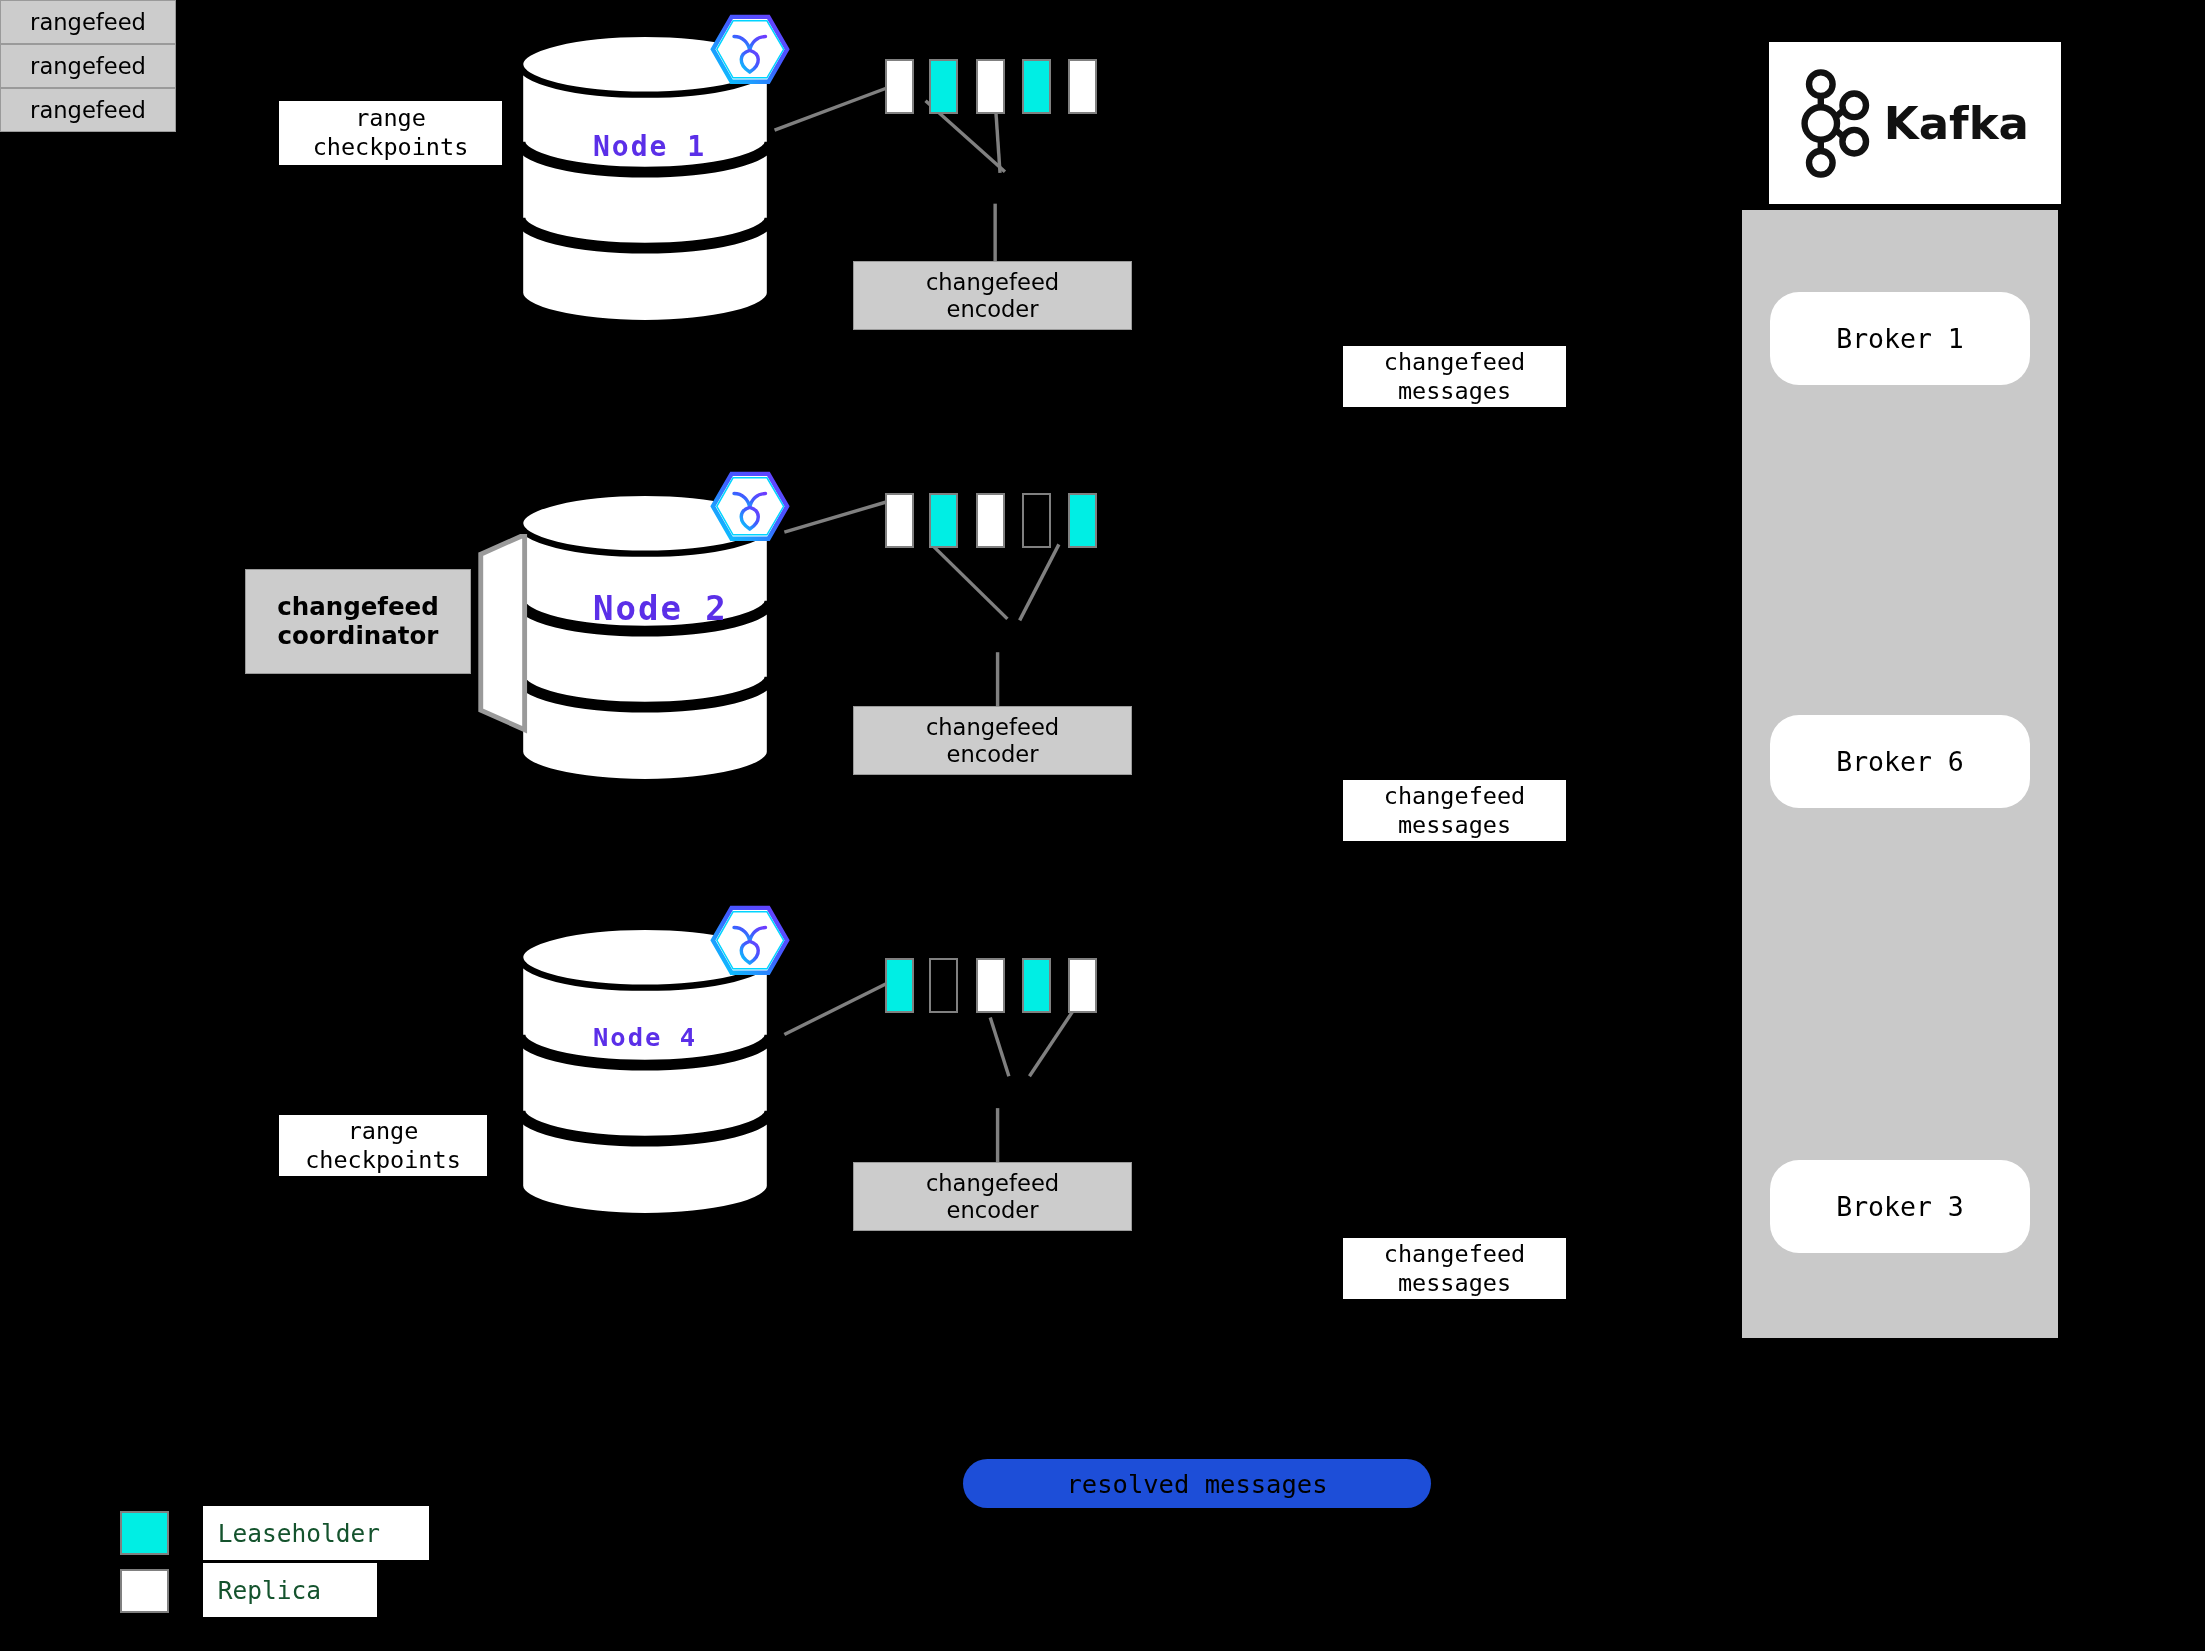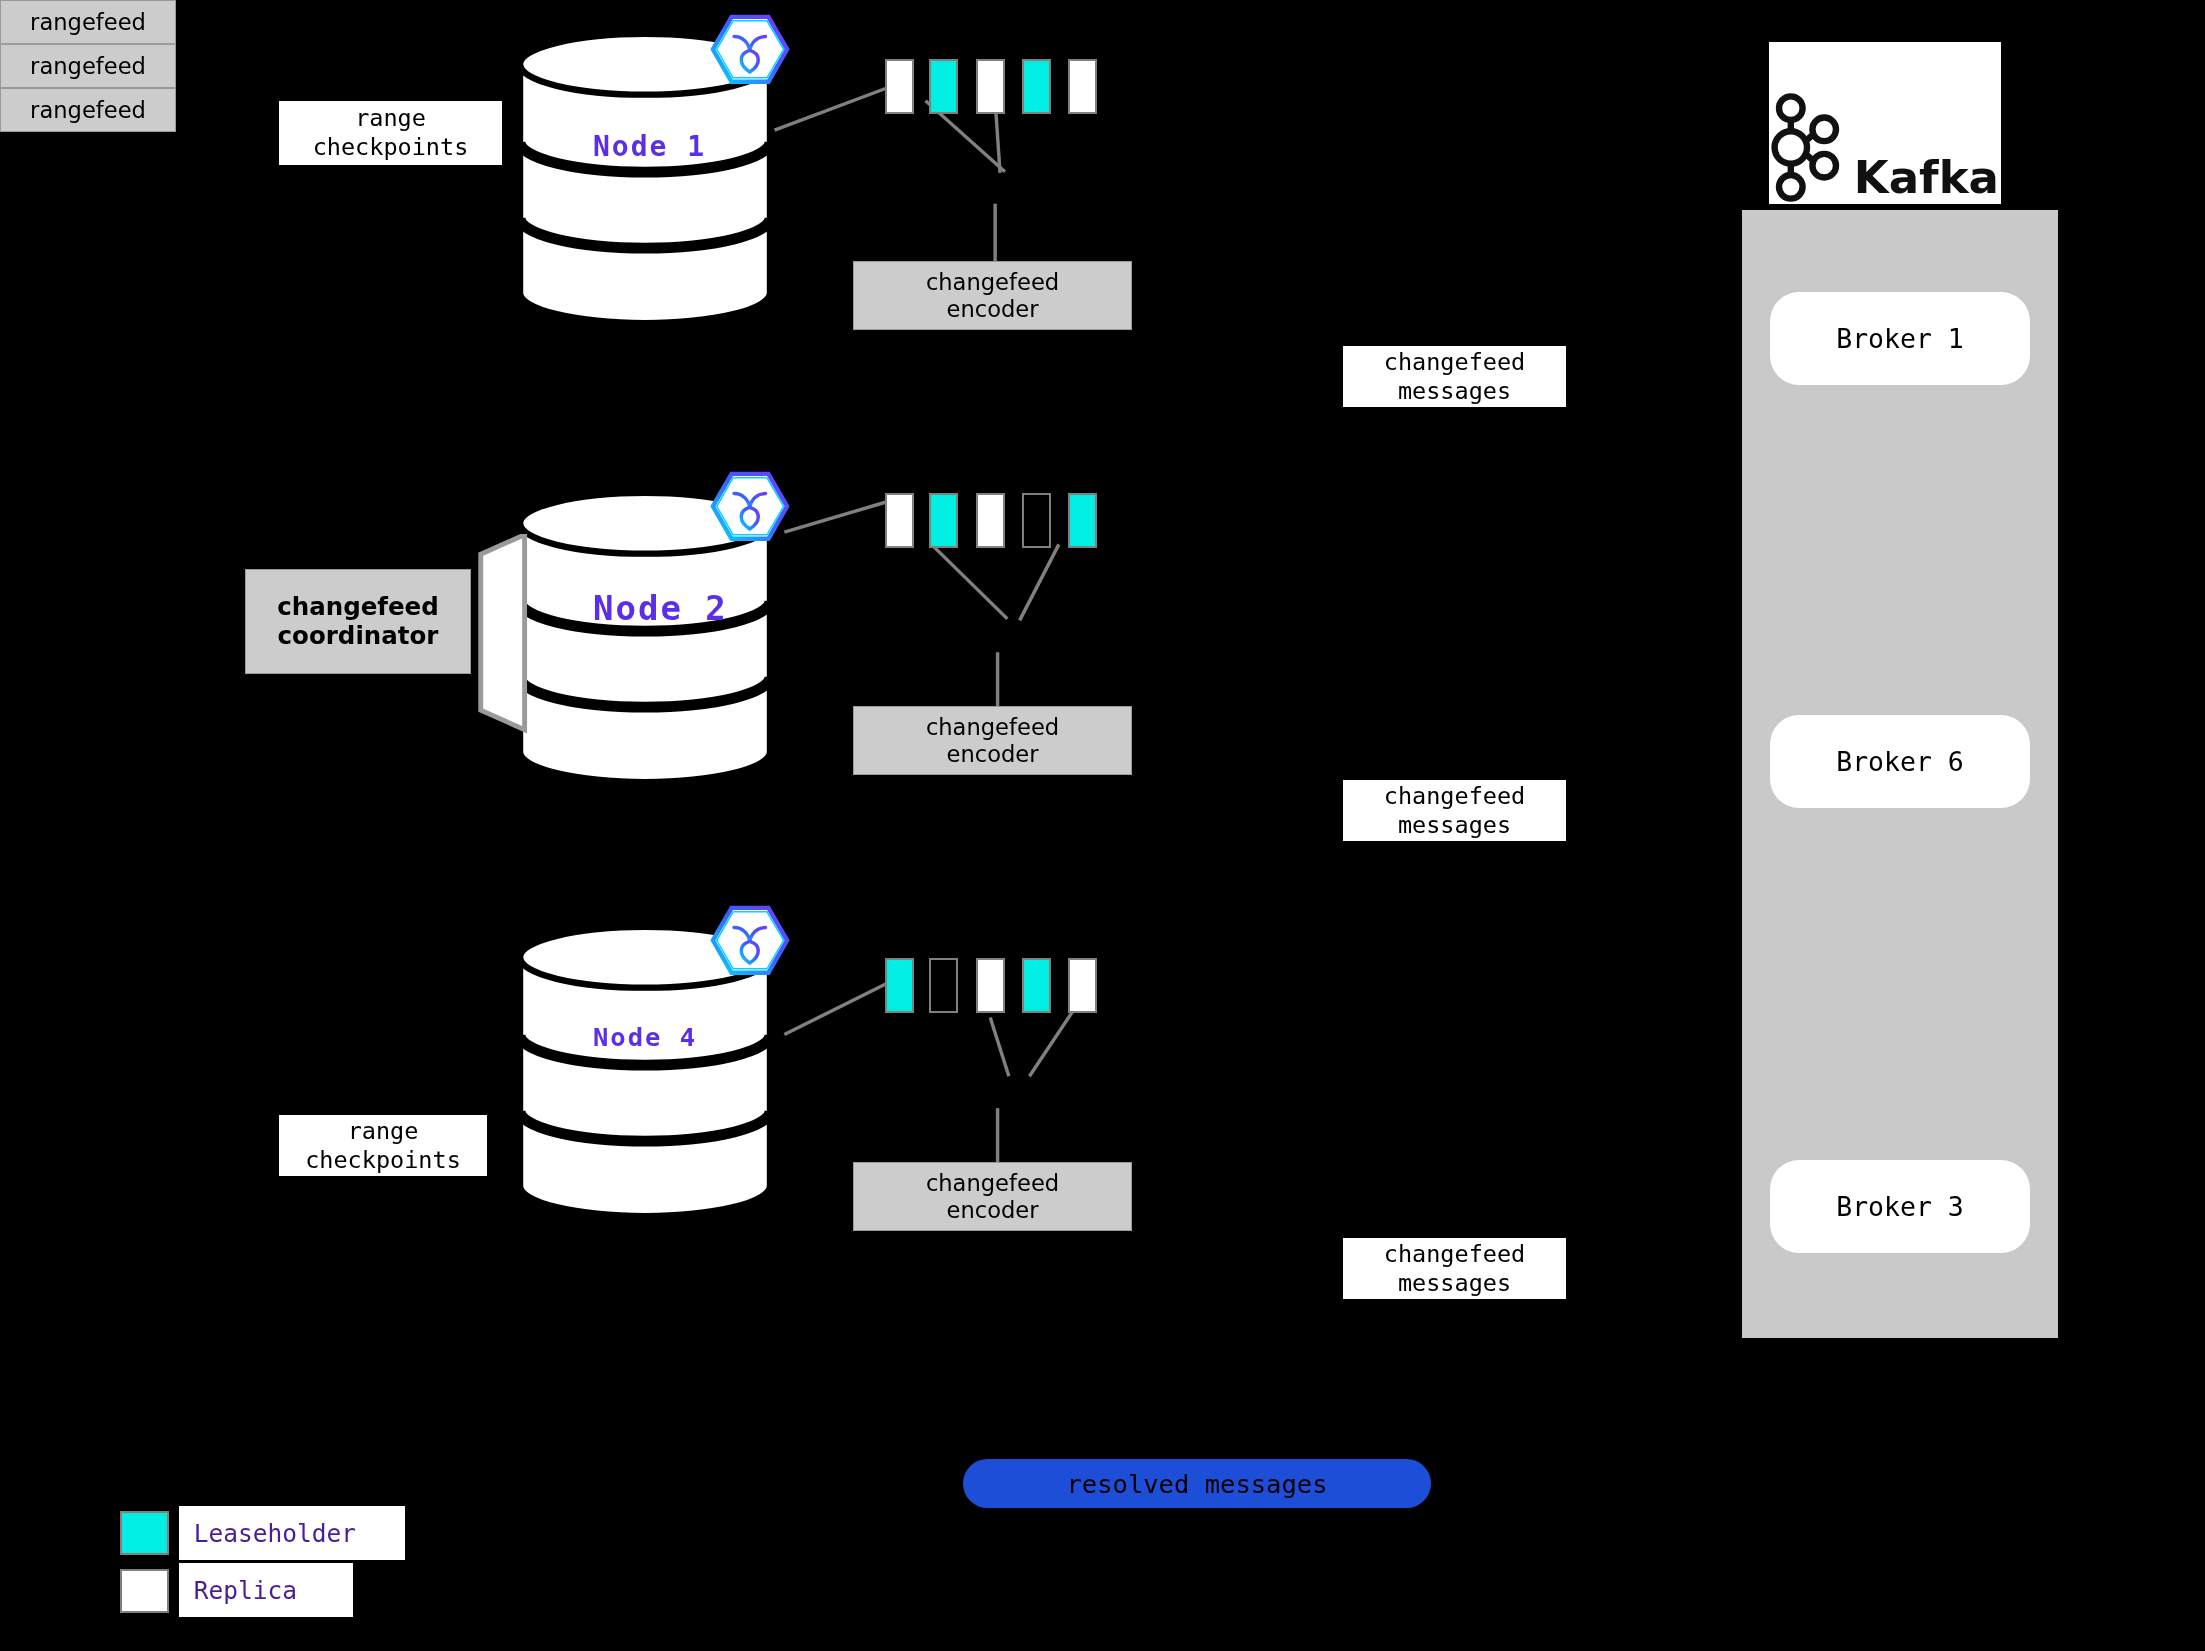--- a/index.html
+++ b/index.html
@@ -51,23 +51,24 @@
   
   .stadium{
     position:absolute;background:#1d4ed8;border-radius:490px;
     display:flex;align-items:center;justify-content:center;
     font-family:"DejaVu Sans Mono", monospace;color:#000;white-space:nowrap;
   }
 
   
   .legend-swatch{position:absolute;box-sizing:border-box;border:2.9px solid #808080;}
   .legend-label{
-    position:absolute;background:#fff;color:#4c1d95;display:flex;align-items:center;
+    position:absolute;background:#fff;color:#14532d;display:flex;align-items:center;
     font-family:"DejaVu Sans Mono", monospace;white-space:nowrap;padding-left:14.7px;
     box-sizing:border-box;
+    margin-left:24px;
   }
 
   
   .lines{position:absolute;inset:0;pointer-events:none;}
 </style>
 </head>
 <body>
 
 <div class="stage">
 
@@ -246,21 +247,21 @@
     <span>changefeed</span>
     <span>messages</span>
   </div>
   <div class="wbox abs" style="left:1343px;top:1238px;width:223px;height:61px;font-size:23.5px;flex-direction:column;">
     <span>changefeed</span>
     <span>messages</span>
   </div>
 
   <div class="kafka-panel" style="left:1742px;top:210px;width:316px;height:1128px;"></div>
 
-  <div class="kafka-logo" style="left:1769px;top:42px;width:232px;height:162px;align-items:flex-end;">
+  <div class="kafka-logo" style="left:1769px;top:42px;width:292px;height:162px;">
     <svg width="74" height="113" viewBox="0 0 150 230">
       <g fill="none" stroke="#111" stroke-width="13">
         <circle cx="40" cy="35" r="24"></circle>
         <circle cx="40" cy="195" r="24"></circle>
         <circle cx="40" cy="115" r="33"></circle>
         <circle cx="108" cy="78" r="24"></circle>
         <circle cx="108" cy="152" r="24"></circle>
         <path d="M40,59 L40,82"></path>
         <path d="M40,148 L40,171"></path>
         <path d="M70,102 L86,88"></path>

